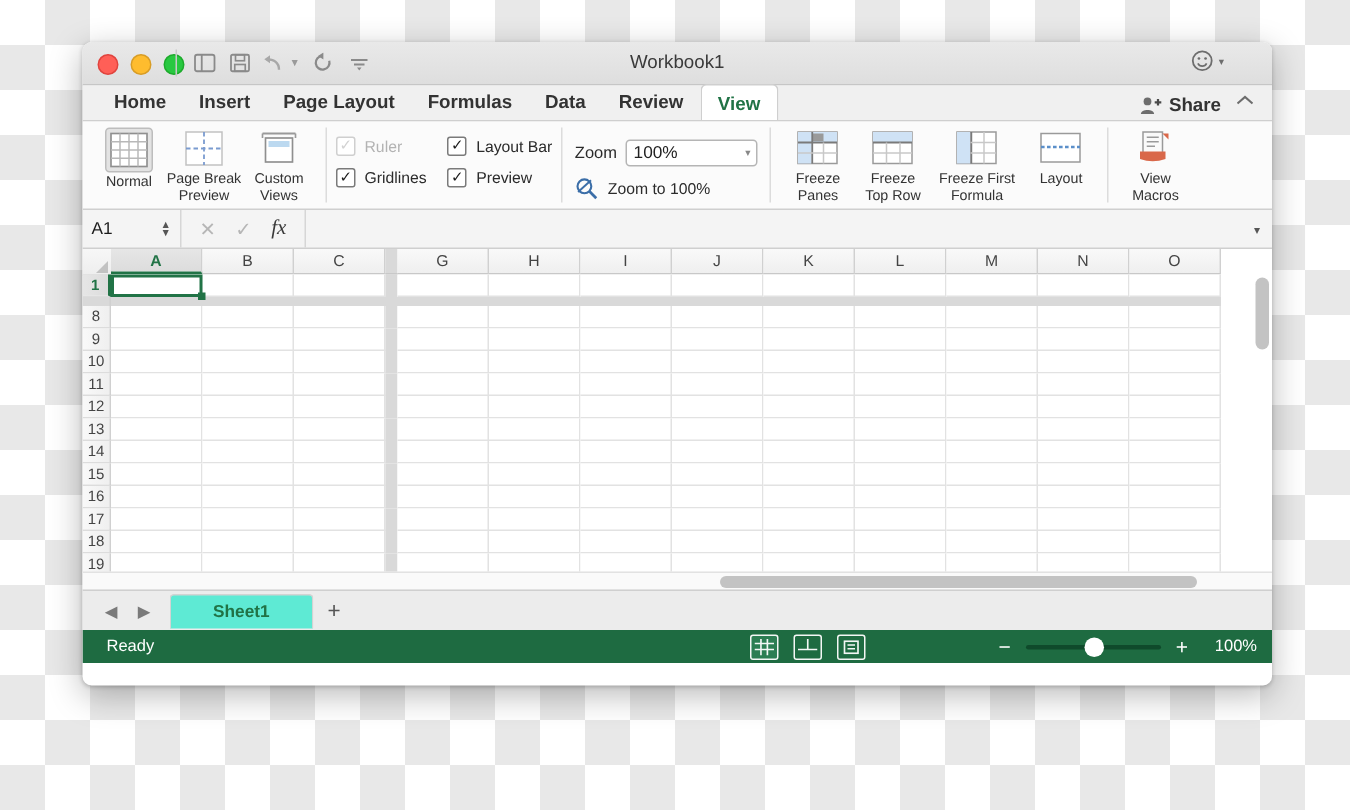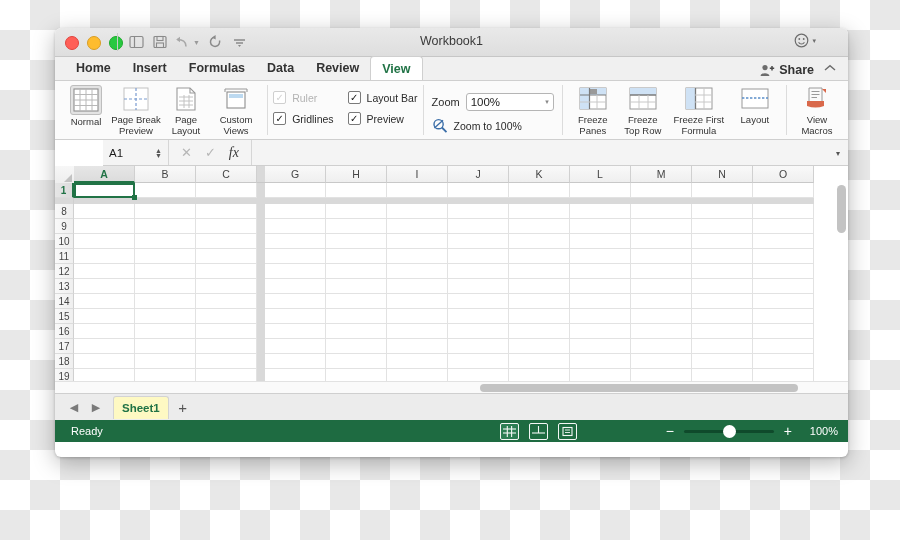--- a/index.html
+++ b/index.html
@@ -95,21 +95,21 @@
   .zoomsel{
     width:88px;height:18px;background:#fff;border:1px solid #b5b5b5;border-radius:3px;
     display:flex;align-items:center;justify-content:space-between;padding:0 4px;box-sizing:border-box;
     font-size:11.5px;color:#222;
   }
   .z100{display:flex;align-items:center;gap:5px;font-size:10.5px;color:#2b2b2b;cursor:default;}
 
   
   .fbar{
     position:relative;height:25px;background:#f4f4f4;border-bottom:1px solid #cfcfcf;
-    display:flex;align-items:center;margin-left:48px;
+    display:flex;align-items:center;
   }
   .namebox{
     width:66px;height:25px;display:flex;align-items:center;justify-content:space-between;
     padding:0 6px;box-sizing:border-box;font-size:11.5px;color:#1a1a1a;
     border-right:1px solid #d6d6d6;
   }
   .stepper{display:flex;flex-direction:column;line-height:5px;font-size:7px;color:#555;}
   .fbtns{display:flex;align-items:center;gap:13px;padding:0 12px;color:#b6b6b6;font-size:13px;}
   .fx{font-style:italic;font-family:"Liberation Serif",serif;font-size:14px;color:#3a3a3a;}
   .finput{flex:1;border-left:1px solid #d6d6d6;height:25px;}
@@ -164,21 +164,21 @@
   .hscroll{position:absolute;left:0;right:0;bottom:0;height:11px;background:#fafafa;border-top:1px solid #e2e2e2;}
   .hthumb{position:absolute;left:425px;top:2px;width:318px;height:8px;background:#c3c3c3;border-radius:4px;}
 
   
   .sheetbar{
     position:relative;height:26px;background:#ececec;border-top:1px solid #cfcfcf;
     display:flex;align-items:center;padding-left:8px;
   }
   .navarrow{width:22px;text-align:center;color:#7a7a7a;font-size:11px;cursor:default;}
   .sheettab{
-    height:22px;line-height:22px;padding:0 8px;background:#fef9c3;border:1px solid #d3d3d3;
+    height:22px;line-height:22px;padding:0 28px;background:#5eead4;border:1px solid #d3d3d3;
     border-bottom:none;border-radius:3px 3px 0 0;font-size:11.5px;font-weight:bold;color:#217346;
     margin-left:6px;cursor:default;
   }
   .addsheet{width:28px;text-align:center;font-size:15px;color:#555;cursor:default;}
 
   
   .statusbar{
     position:relative;height:22px;background:#1e6b41;display:flex;align-items:center;
     color:#fff;font-size:11px;
   }
@@ -256,20 +256,21 @@
           <circle cx="9.7" cy="6" r=".9" fill="#6d6d6d"></circle>
           <path d="M4.6 9.2 A3.2 3.2 0 0 0 10.4 9.2" fill="none" stroke="#6d6d6d" stroke-width="1.1"></path>
         </svg>
       <span style="font-size:7px;">▾</span>
     </div>
   </div>
 
   <div class="tabbar">
     <div class="tab">Home</div>
     <div class="tab">Insert</div>
+    <div class="tab">Page Layout</div>
     <div class="tab">Formulas</div>
     <div class="tab">Data</div>
     <div class="tab">Review</div>
     <div class="tab active">View</div>
 
     <div class="share">
       <svg width="15" height="13" viewBox="0 0 15 13">
           <circle cx="5" cy="3.6" r="2.6" fill="#6d6d6d"></circle>
           <path d="M0.6 12 C0.6 8.4 9.4 8.4 9.4 12 Z" fill="#6d6d6d"></path>
           <line x1="12" y1="2" x2="12" y2="6.4" stroke="#4a4a4a" stroke-width="1.5"></line>
@@ -304,35 +305,20 @@
       <div class="rbtn">
         <span class="ico">
           <svg width="26" height="24" viewBox="0 0 26 24">
               <rect x="1" y="1" width="24" height="22" fill="#fff" stroke="#c2c2c2" stroke-width="1"></rect>
               <line x1="13" y1="1" x2="13" y2="23" stroke="#7a9bd0" stroke-width="1.2" stroke-dasharray="3 2"></line>
               <line x1="1" y1="12" x2="25" y2="12" stroke="#7a9bd0" stroke-width="1.2" stroke-dasharray="3 2"></line>
             </svg>
         </span>
         <span>Page Break</span>
         <span>Preview</span>
-      </div>
-      <div class="rbtn">
-        <span class="ico">
-          <svg width="24" height="24" viewBox="0 0 24 24">
-              <path d="M3 1 H16 L21 6 V23 H3 Z" fill="#fff" stroke="#9a9a9a" stroke-width="1.1"></path>
-              <path d="M16 1 V6 H21" fill="none" stroke="#9a9a9a" stroke-width="1.1"></path>
-              <line x1="5" y1="10" x2="19" y2="10" stroke="#c2c2c2"></line>
-              <line x1="5" y1="14" x2="19" y2="14" stroke="#c2c2c2"></line>
-              <line x1="5" y1="18" x2="19" y2="18" stroke="#c2c2c2"></line>
-              <line x1="10" y1="8" x2="10" y2="21" stroke="#c2c2c2"></line>
-              <line x1="15" y1="8" x2="15" y2="21" stroke="#c2c2c2"></line>
-            </svg>
-        </span>
-        <span>Page</span>
-        <span>Layout</span>
       </div>
       <div class="rbtn">
         <span class="ico">
           <svg width="26" height="24" viewBox="0 0 26 24">
               <line x1="2" y1="2" x2="24" y2="2" stroke="#9a9a9a" stroke-width="1.2"></line>
               <rect x="4" y="5" width="18" height="16" fill="#fff" stroke="#8f8f8f" stroke-width="1.1"></rect>
               <rect x="6" y="7" width="14" height="4" fill="#bcd9f0"></rect>
               <path d="M2 2 V5 M24 2 V5" stroke="#9a9a9a" stroke-width="1.1"></path>
             </svg>
         </span>

